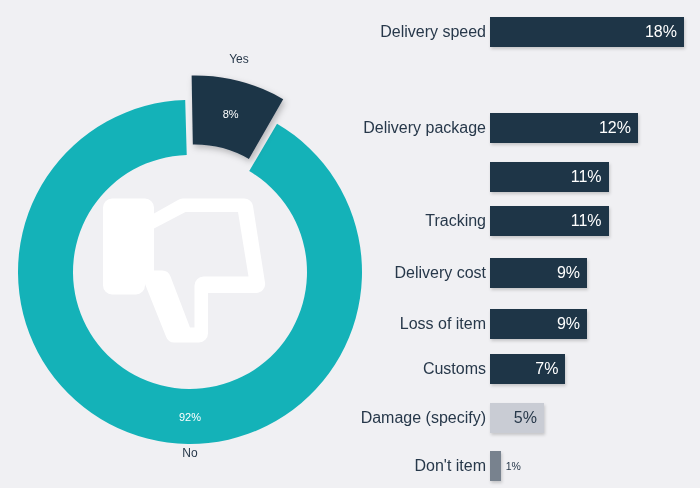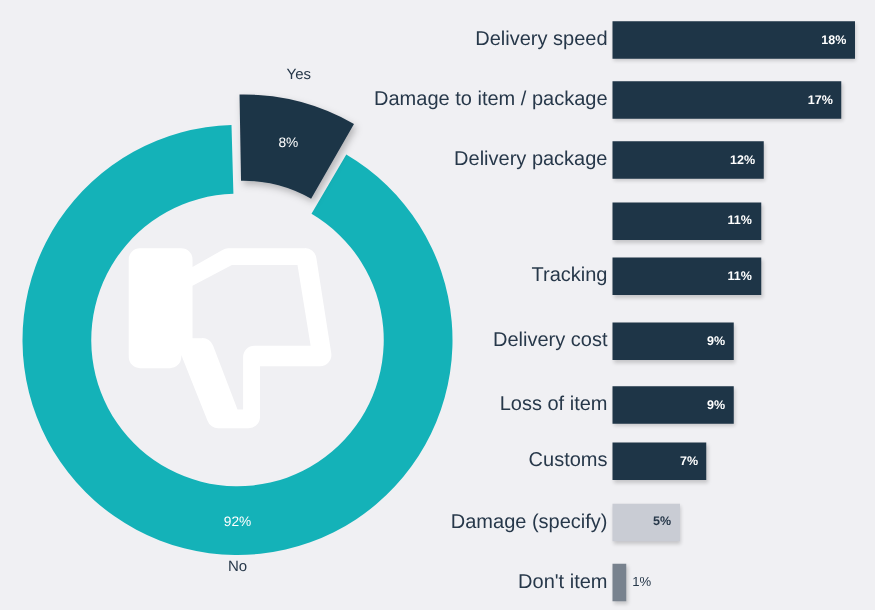--- a/index.html
+++ b/index.html
@@ -81,22 +81,22 @@
   .bar-fill {
     height: 30px;
     box-sizing: border-box;
     display: flex;
     align-items: center;
     justify-content: flex-end;
     padding-right: 7px;
     box-shadow: 1px 2px 3px rgba(0,0,0,0.18);
   }
   .bar-value {
-    font-size: 10px;
-    font-weight: bold;
+    font-size: 16px;
+    font-weight: normal;
     white-space: nowrap;
   }
   .bar-value-outside {
     position: absolute;
     top: 0;
     line-height: 30px;
     font-size: 10.5px;
     color: #27384a;
     white-space: nowrap;
     padding-left: 5px;
@@ -180,32 +180,24 @@
 
   <div class="bars-panel" id="barsPanel">
       <div class="bar-row" style="top: 17px;">
         <div class="bar-label">Delivery speed</div>
         <div class="bar-track">
           <div class="bar-fill" style="width: 194px; background: rgb(30, 53, 71);">
             <span class="bar-value" style="color: rgb(255, 255, 255);">18%</span>
           </div>
         </div>
       </div>
-      <div class="bar-row" style="top: 65.2px;">
-        <div class="bar-label">Damage to item / package</div>
-        <div class="bar-track">
-          <div class="bar-fill" style="width: 183.222px; background: rgb(30, 53, 71);">
-            <span class="bar-value" style="color: rgb(255, 255, 255);">17%</span>
-          </div>
-        </div>
-      </div>
       <div class="bar-row" style="top: 113.4px;">
         <div class="bar-label">Delivery package</div>
         <div class="bar-track">
-          <div class="bar-fill" style="width: 121px; background: rgb(30, 53, 71);">
+          <div class="bar-fill" style="width: 148px; background: rgb(30, 53, 71);">
             <span class="bar-value" style="color: rgb(255, 255, 255);">12%</span>
           </div>
         </div>
       </div>
       <div class="bar-row" style="top: 161.6px;">
         <div class="bar-track">
           <div class="bar-fill" style="width: 118.556px; background: rgb(30, 53, 71);">
             <span class="bar-value" style="color: rgb(255, 255, 255);">11%</span>
           </div>
         </div>

